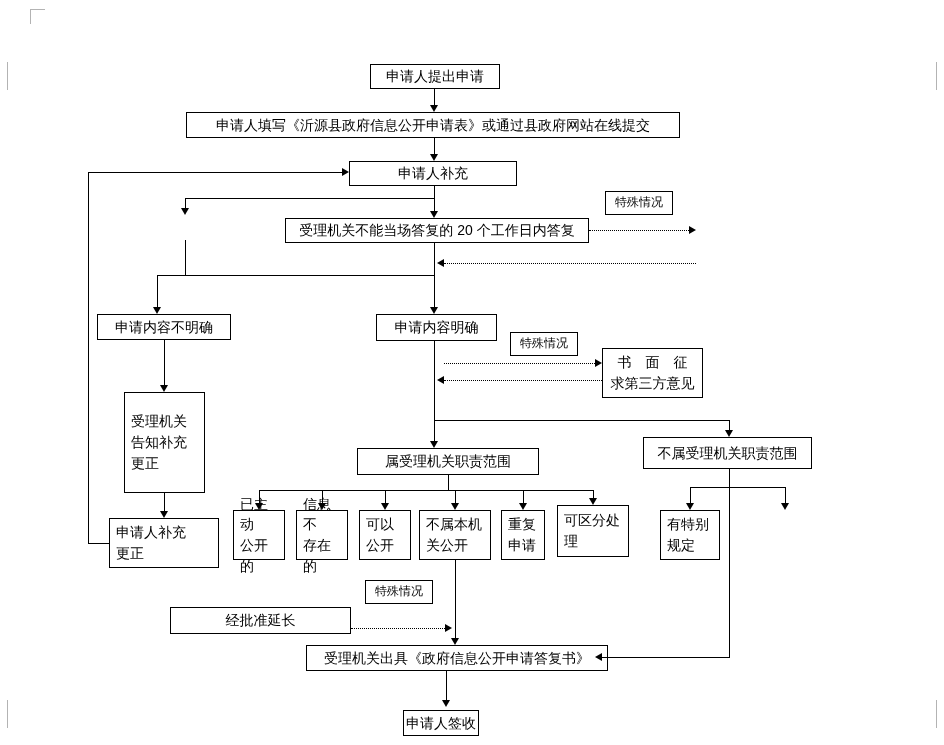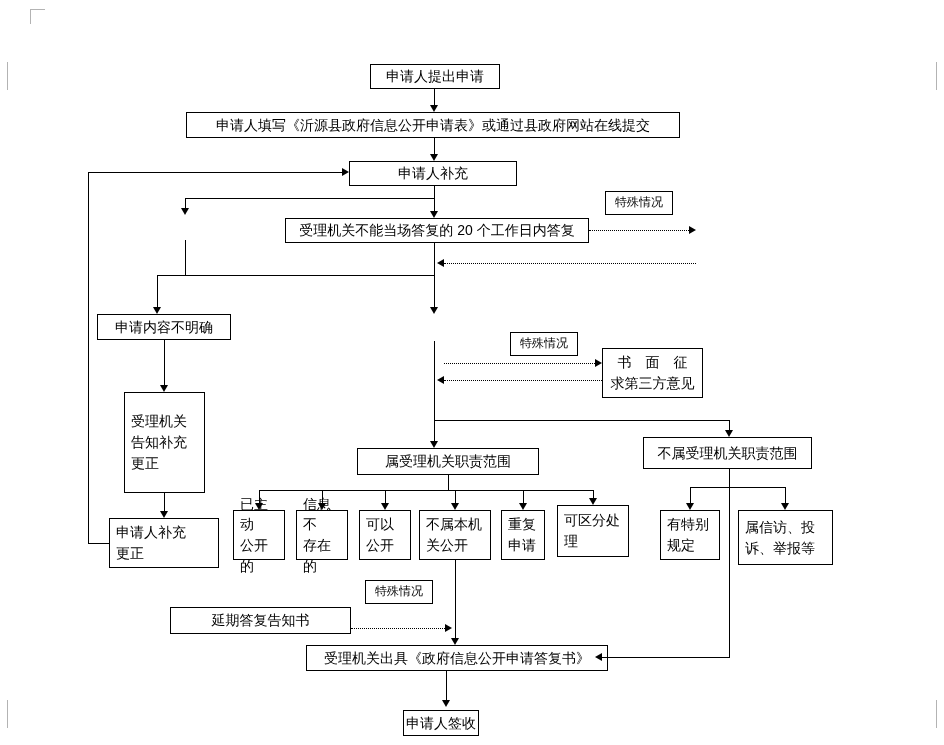--- a/index.html
+++ b/index.html
@@ -50,20 +50,21 @@
   <div class="mark" style="left:7px;top:700px;width:1px;height:28px"></div>
   <div class="mark" style="left:936px;top:62px;width:1px;height:28px"></div>
   <div class="mark" style="left:936px;top:700px;width:1px;height:28px"></div>
 
   <div class="node" style="left:370px;top:64px;width:130px;height:25px">申请人提出申请</div>
   <div class="node" style="left:186px;top:112px;width:494px;height:26px">申请人填写《沂源县政府信息公开申请表》或通过县政府网站在线提交</div>
   <div class="node" style="left:349px;top:161px;width:168px;height:25px">申请人补充</div>
   <div class="node" style="left:285px;top:218px;width:304px;height:25px">受理机关不能当场答复的 20 个工作日内答复</div>
   <div class="node small" style="left:605px;top:191px;width:68px;height:24px">特殊情况</div>
   <div class="node" style="left:97px;top:314px;width:134px;height:26px">申请内容不明确</div>
+  <div class="node" style="left:376px;top:314px;width:121px;height:27px">申请内容明确</div>
   <div class="node small" style="left:510px;top:332px;width:68px;height:24px">特殊情况</div>
   <div class="node" style="left:602px;top:348px;width:101px;height:50px">书　面　征
 求第三方意见</div>
   <div class="node left" style="left:124px;top:392px;width:81px;height:101px">受理机关
 告知补充
 更正</div>
   <div class="node left" style="left:109px;top:518px;width:110px;height:50px">申请人补充
 更正</div>
   <div class="node" style="left:357px;top:448px;width:182px;height:27px">属受理机关职责范围</div>
   <div class="node" style="left:643px;top:437px;width:169px;height:32px">不属受理机关职责范围</div>
@@ -74,24 +75,22 @@
   <div class="node left" style="left:359px;top:510px;width:52px;height:50px">可以
 公开</div>
   <div class="node left" style="left:419px;top:510px;width:72px;height:50px">不属本机
 关公开</div>
   <div class="node left" style="left:501px;top:510px;width:44px;height:50px">重复
 申请</div>
   <div class="node left" style="left:557px;top:505px;width:72px;height:52px">可区分处
 理</div>
   <div class="node left" style="left:660px;top:510px;width:60px;height:50px">有特别
 规定</div>
-  <div class="node left" style="left:738px;top:510px;width:95px;height:55px">属信访、投
-诉、举报等</div>
   <div class="node small" style="left:365px;top:580px;width:68px;height:24px">特殊情况</div>
-  <div class="node" style="left:170px;top:607px;width:181px;height:27px">延期答复告知书</div>
+  <div class="node" style="left:170px;top:607px;width:181px;height:27px">经批准延长</div>
   <div class="node" style="left:306px;top:645px;width:302px;height:26px">受理机关出具《政府信息公开申请答复书》</div>
   <div class="node" style="left:403px;top:710px;width:76px;height:26px">申请人签收</div>
 
   <div class="vline" style="left:434px;top:89px;height:16px"></div>
   <div class="arr-d" style="left:430px;top:105px"></div>
 
   <div class="vline" style="left:434px;top:138px;height:16px"></div>
   <div class="arr-d" style="left:430px;top:154px"></div>
 
   <div class="vline" style="left:434px;top:186px;height:12px"></div>

